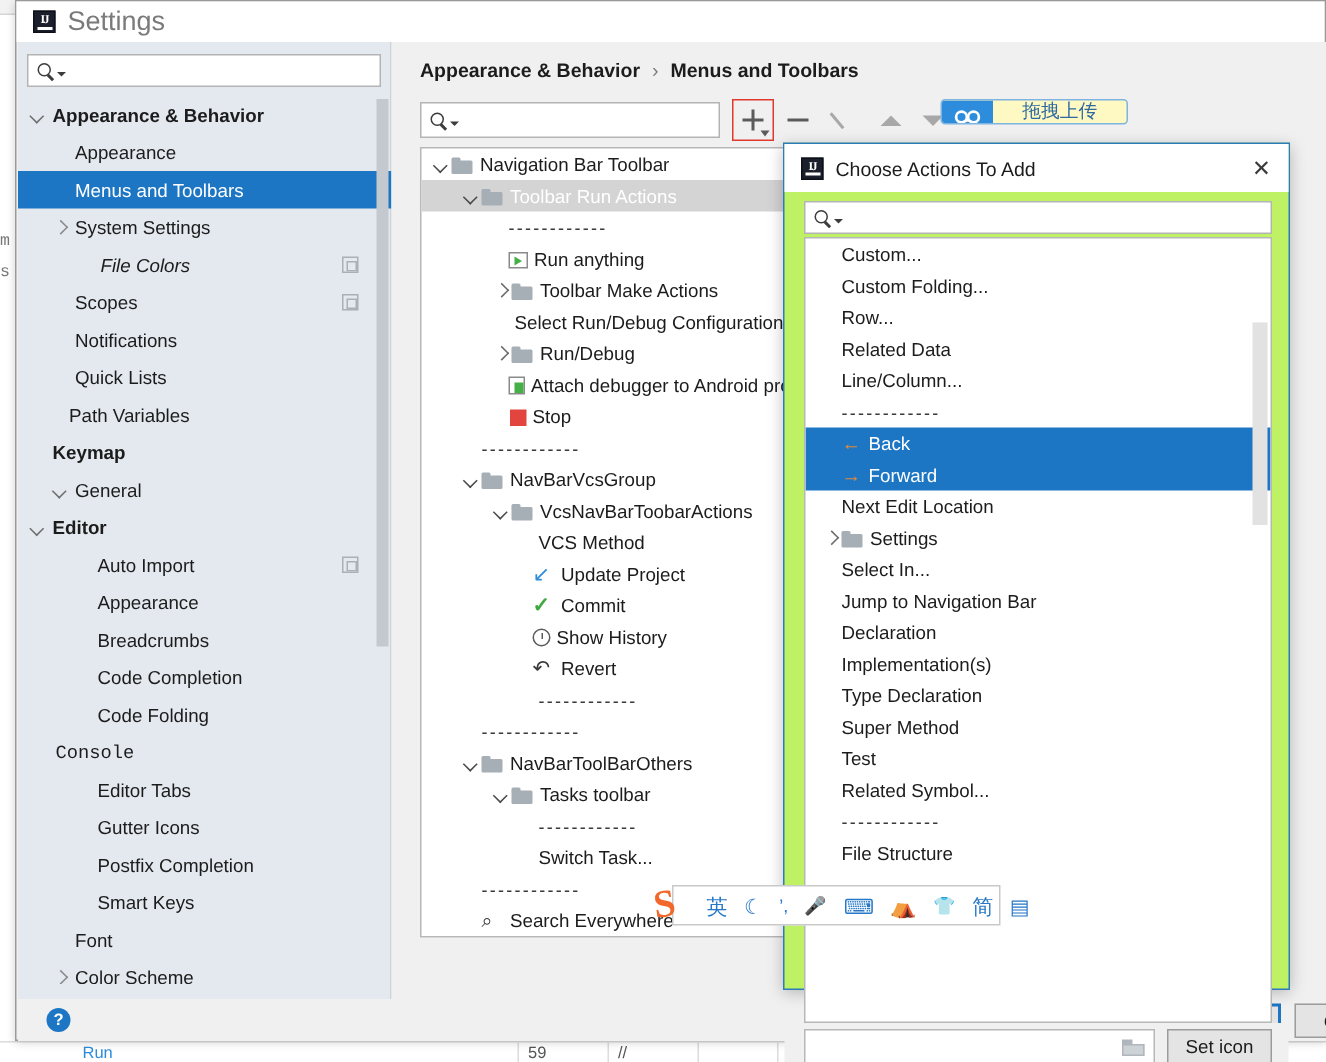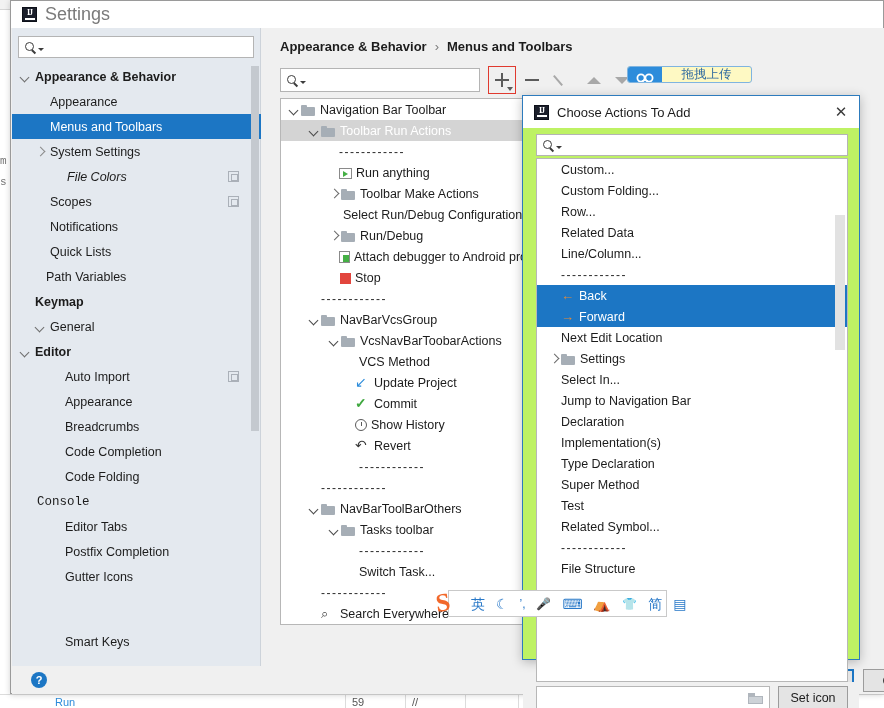--- a/index.html
+++ b/index.html
@@ -457,26 +457,26 @@
         <div class="stree-row" style="padding-left: 53px;">
           <span>Code Folding</span>
         </div>
         <div class="stree-row" style="padding-left: 25px; font-family: Liberation Mono, monospace;">
           <span>Console</span>
         </div>
         <div class="stree-row" style="padding-left: 53px;">
           <span>Editor Tabs</span>
         </div>
         <div class="stree-row" style="padding-left: 53px;">
+          <span>Gutter Icons</span>
+        </div>
+        <div class="stree-row" style="padding-left: 53px;">
           <span>Postfix Completion</span>
         </div>
         <div class="stree-row" style="padding-left: 53px;">
-          <span>Gutter Icons</span>
-        </div>
-        <div class="stree-row" style="padding-left: 53px; margin-top: 40px;">
           <span>Smart Keys</span>
         </div>
         <div class="stree-row" style="padding-left: 38px;">
           <span>Font</span>
         </div>
         <div class="stree-row" style="padding-left: 23px;">
           <span class="stree-arrow right"></span>
           <span>Color Scheme</span>
         </div>
       </div>

